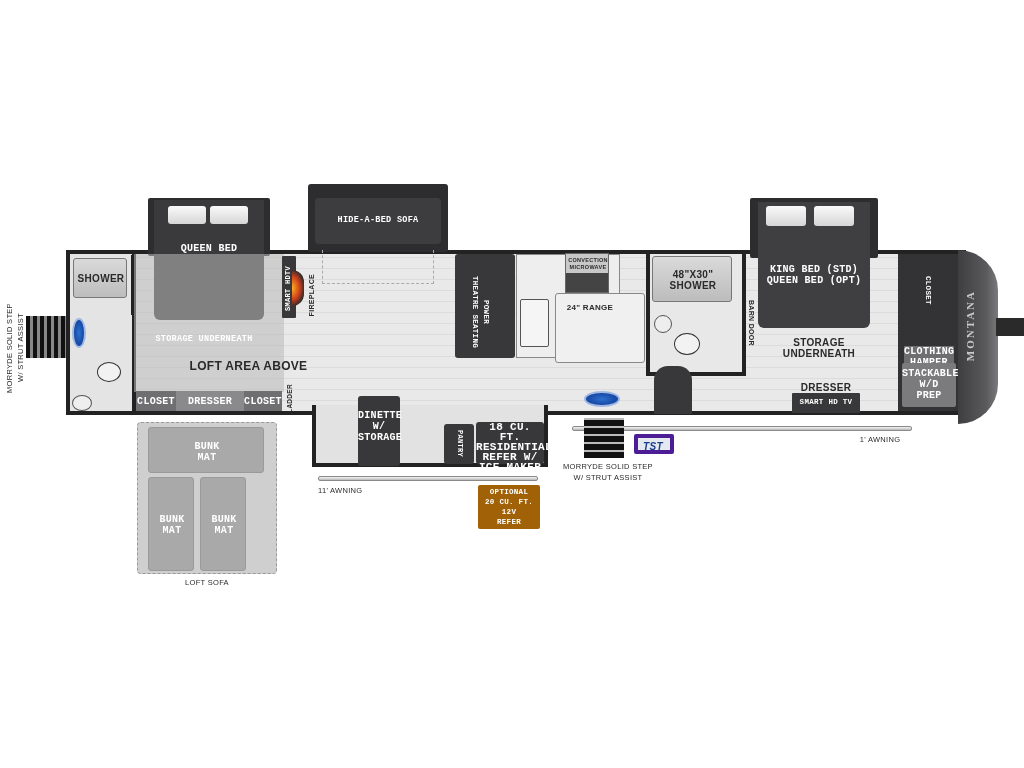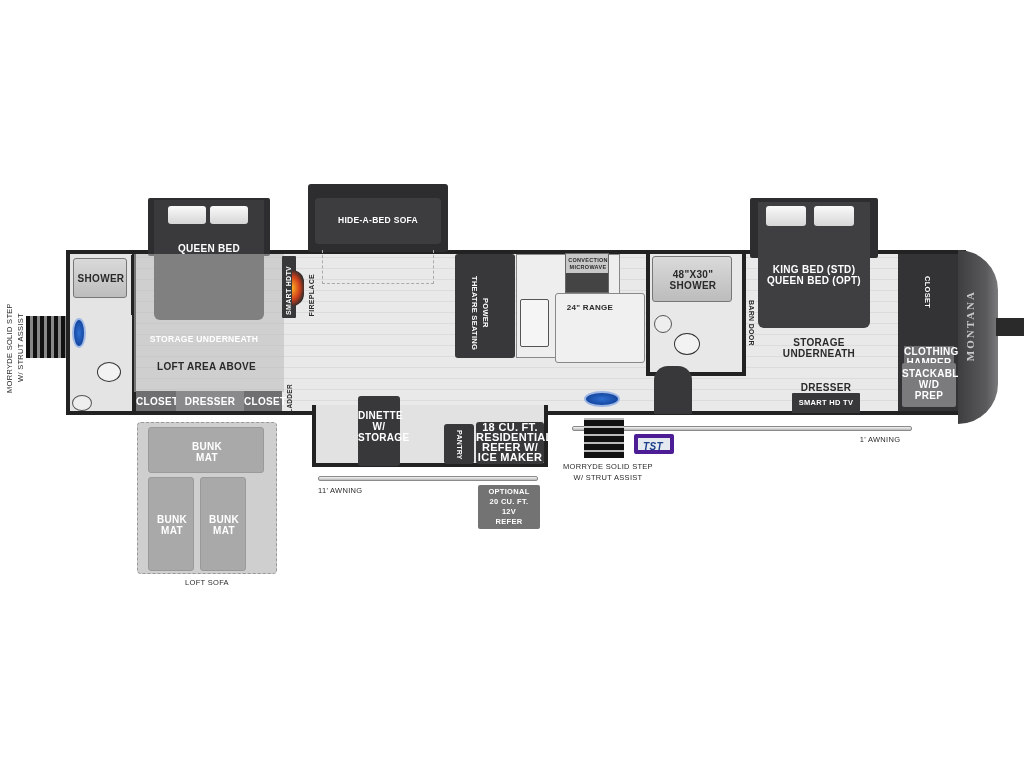--- a/index.html
+++ b/index.html
@@ -1,19 +1,19 @@
 <!DOCTYPE html>
 <html><head>
 <meta charset="utf-8">
 <style>
   html,body{margin:0;padding:0;background:#ffffff;}
   body{width:1024px;height:768px;position:relative;overflow:hidden;font-family:"Liberation Sans",sans-serif;}
   .abs{position:absolute;box-sizing:border-box;}
   .lbl{position:absolute;font-weight:bold;font-size:10px;letter-spacing:.3px;text-align:center;line-height:11px;white-space:pre-line;}
-  .lbl-w{color:#ffffff;}
+  .lbl-w{color:#ffffff;font-family:Liberation Mono, monospace;}
   .lbl-d{color:#2a2a2a;}
   .lbl-n{color:#2a2a2a;font-weight:normal;font-size:7.5px;}
   .vert{writing-mode:vertical-rl;}
   .floor{background:
     repeating-linear-gradient(0deg,#e9e9e9 0px,#e9e9e9 10px,#dcdcdc 10px,#dcdcdc 11px),#e6e6e6;}
   .dark{background:#38383a;border-radius:3px;}
   .darker{background:#2d2d2f;}
   .mid{background:#6f6f72;}
   .wall{background:#222;}
   .pillow{background:linear-gradient(#fafafa,#d6d6d6);border-radius:3px;}
@@ -39,21 +39,21 @@
 <div class="lbl lbl-n vert" style="left:4px;top:298px;height:100px;transform:rotate(180deg);">MORRYDE SOLID STEP
 W/ STRUT ASSIST</div>
 
 <div class="abs darker" style="left:148px;top:198px;width:122px;height:58px;border-radius:2px;"></div>
 <div class="abs" style="left:154px;top:200px;width:110px;height:120px;background:#3a3a3c;border-radius:0 0 6px 6px;"></div>
 <div class="abs pillow" style="left:168px;top:206px;width:38px;height:18px;"></div>
 <div class="abs pillow" style="left:210px;top:206px;width:38px;height:18px;"></div>
 <div class="lbl lbl-w" style="left:154px;top:243px;width:110px;">QUEEN BED</div>
 <div class="abs" style="left:134px;top:254px;width:150px;height:138px;background:rgba(185,185,185,.55);"></div>
 <div class="lbl lbl-w" style="left:134px;top:334px;width:140px;font-size:8.5px;">STORAGE   UNDERNEATH</div>
-<div class="lbl lbl-d" style="left:134px;top:361px;width:145px;font-size:10px;">LOFT AREA ABOVE</div>
+<div class="lbl lbl-d" style="left:134px;top:361px;width:145px;font-size:12px;padding-left:42px;">LOFT AREA ABOVE</div>
 <div class="abs mid" style="left:136px;top:391px;width:40px;height:20px;">
   <div class="lbl lbl-w" style="left:0;top:5px;width:40px;">CLOSET</div>
 </div>
 <div class="abs" style="left:176px;top:391px;width:68px;height:20px;background:#8a8a8d;">
   <div class="lbl lbl-w" style="left:0;top:5px;width:68px;">DRESSER</div>
 </div>
 <div class="abs mid" style="left:244px;top:391px;width:38px;height:20px;">
   <div class="lbl lbl-w" style="left:0;top:5px;width:38px;">CLOSET</div>
 </div>
 <div class="lbl lbl-d vert" style="left:284px;top:384px;font-size:6.5px;transform:rotate(180deg);">LADDER</div>
@@ -152,21 +152,21 @@
 </div>
 <div class="abs dark" style="left:476px;top:422px;width:68px;height:42px;">
   <div class="lbl lbl-w" style="left:0;top:0;width:68px;line-height:10px;font-size:11px;">18 CU. FT.
 RESIDENTIAL
 REFER W/
 ICE MAKER</div>
 </div>
 
 <div class="abs awn" style="left:318px;top:476px;width:220px;height:5px;"></div>
 <div class="lbl lbl-n" style="left:318px;top:485px;width:50px;text-align:left;">11' AWNING</div>
-<div class="abs" style="left:478px;top:485px;width:62px;height:44px;background:#737373;border-radius:2px;">
+<div class="abs" style="left:478px;top:485px;width:62px;height:44px;background:#a16207;border-radius:2px;">
   <div class="lbl lbl-w" style="left:0;top:2px;width:62px;line-height:10px;font-size:7.5px;">OPTIONAL
 20 CU. FT.
 12V
 REFER</div>
 </div>
 
 <div class="abs awn" style="left:572px;top:426px;width:340px;height:5px;"></div>
 <div class="lbl lbl-n" style="left:850px;top:434px;width:60px;">1' AWNING</div>
 
 <div class="abs" style="left:584px;top:418px;width:40px;height:40px;background:repeating-linear-gradient(0deg,#111 0 6px,#bbb 6px 8px);"></div>

